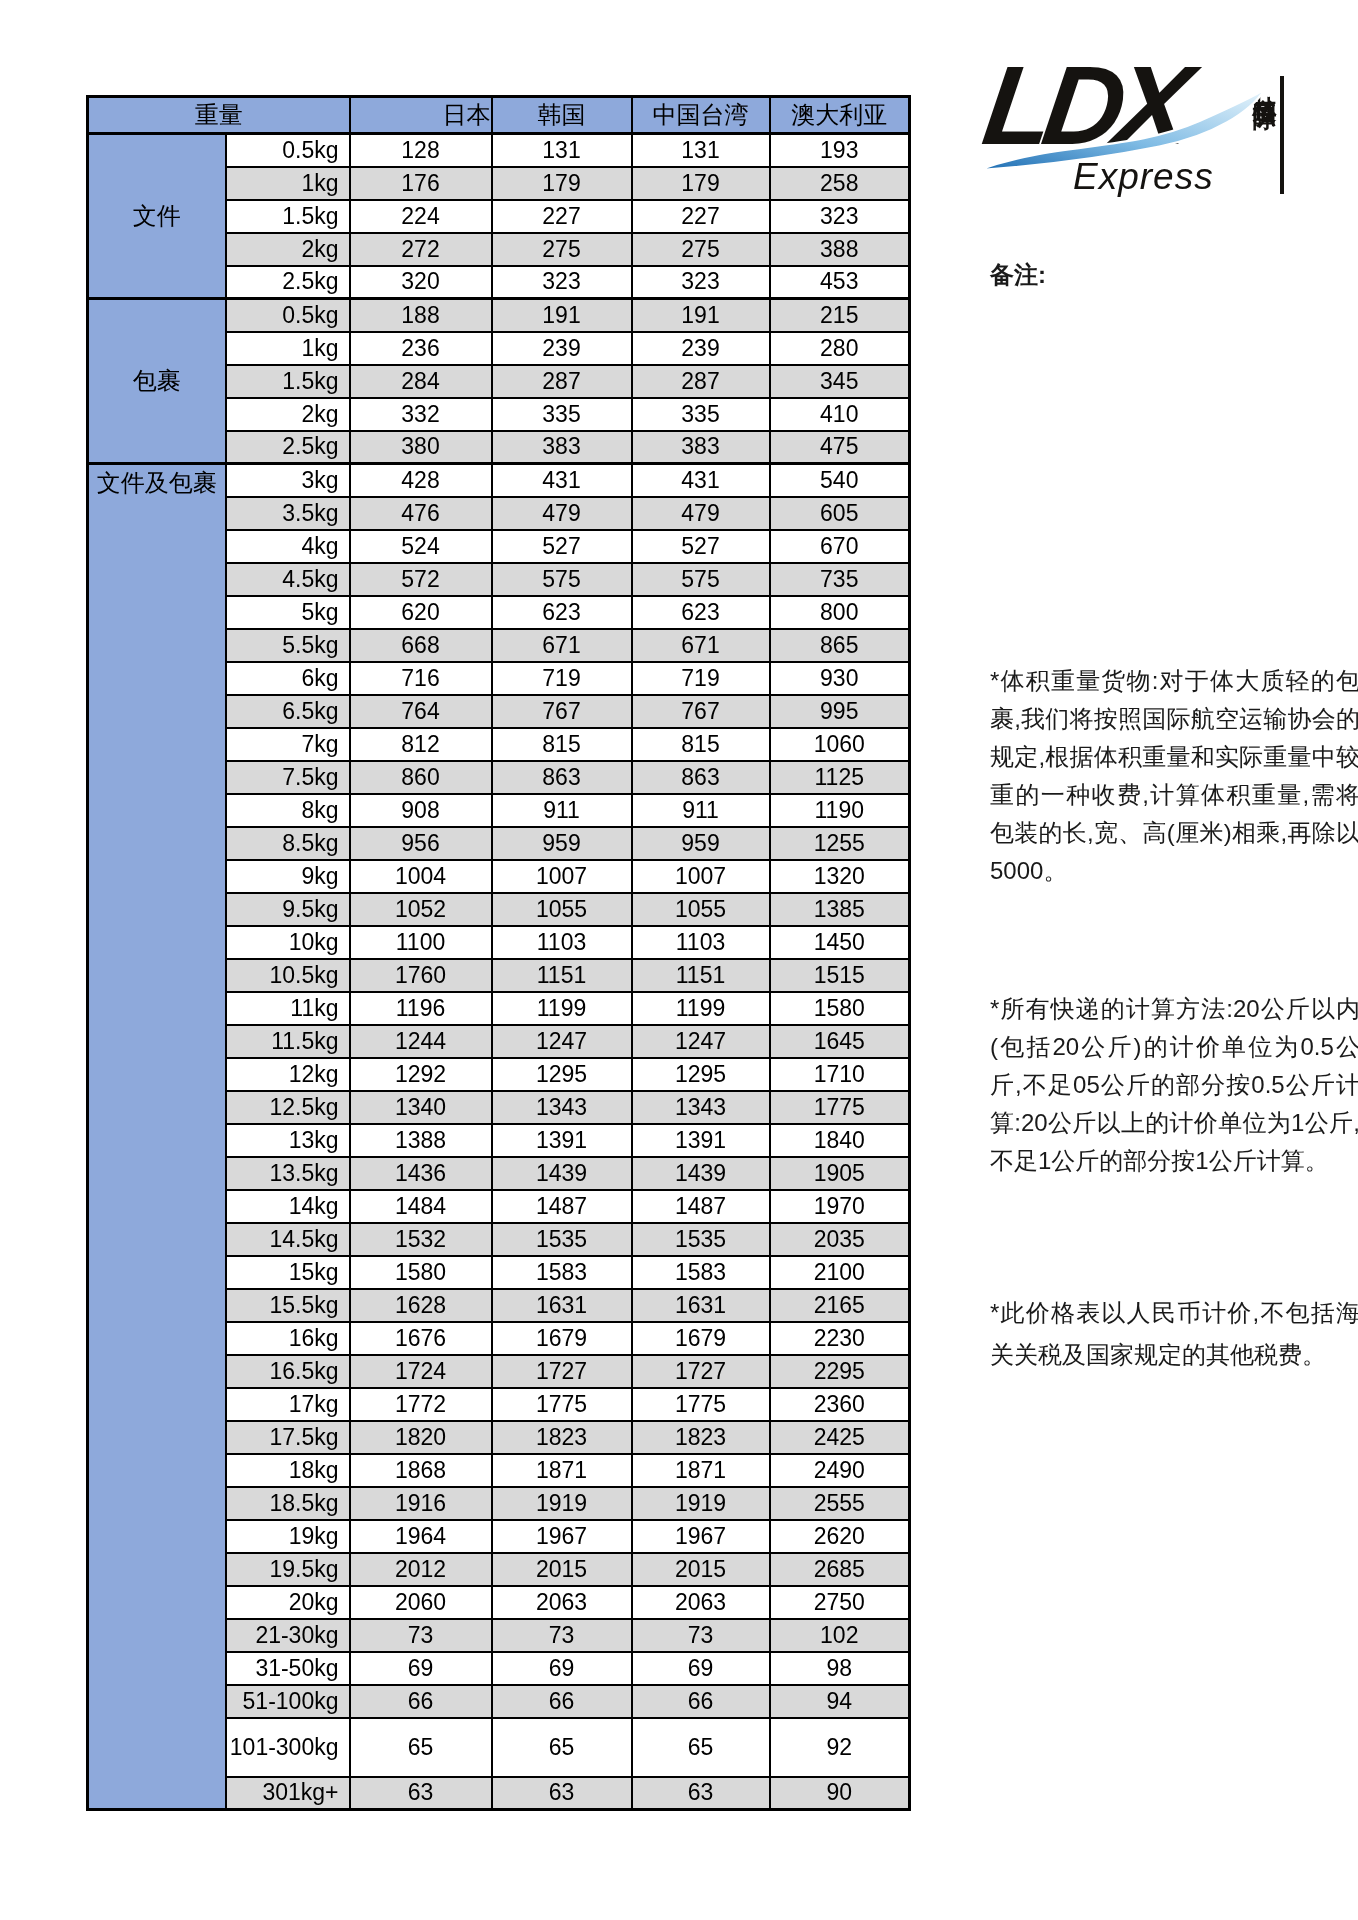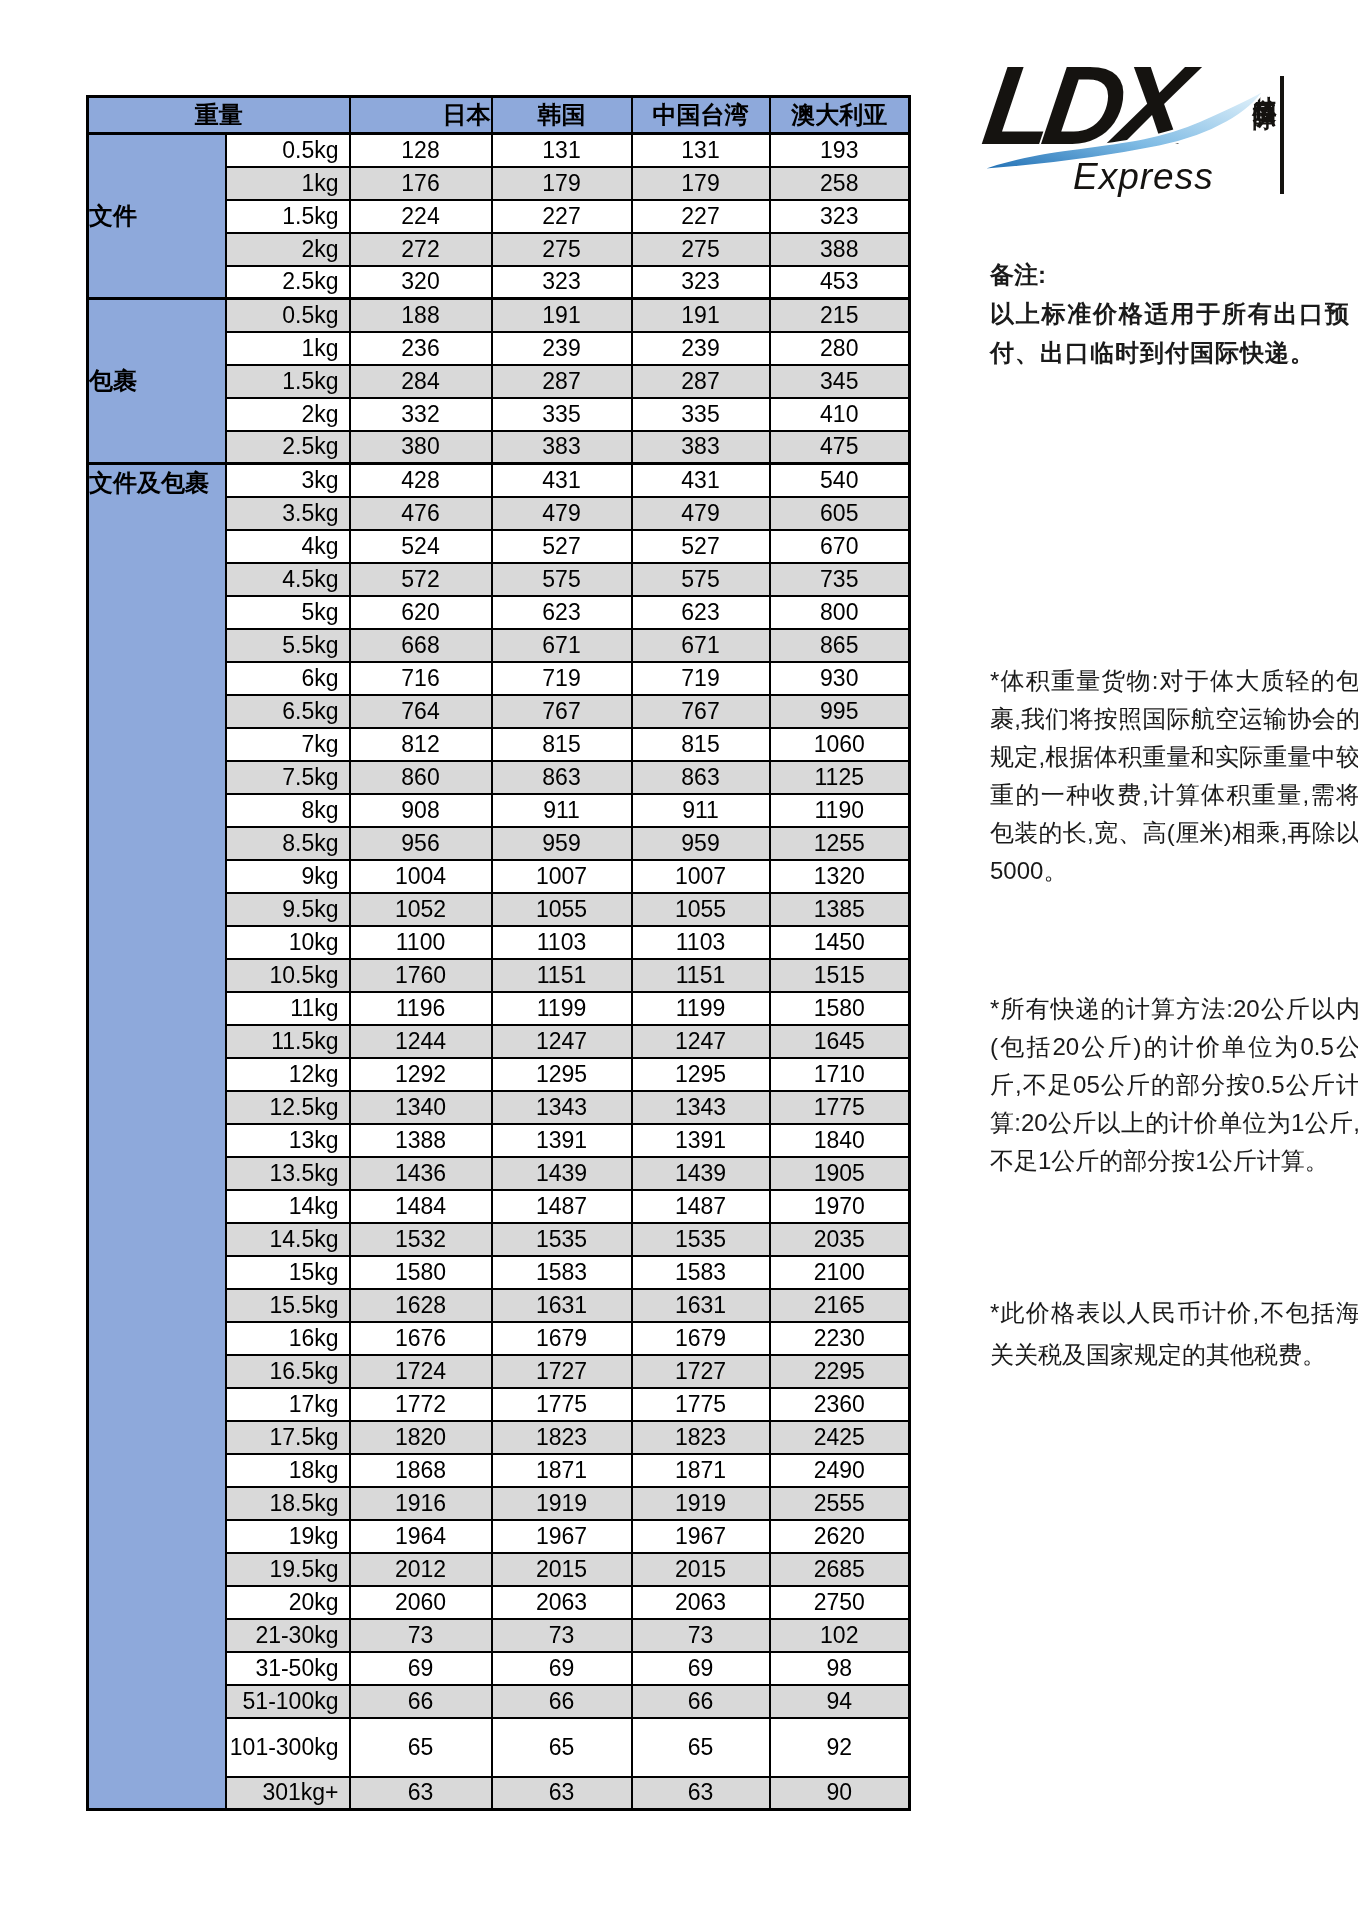--- a/index.html
+++ b/index.html
@@ -13,29 +13,29 @@
     border-collapse:collapse; table-layout:fixed;
     border:3px solid #000;
   }
   .price-table th, .price-table td {
     border:2px solid #000;
     overflow:hidden; white-space:nowrap;
   }
   .price-table thead tr { height:37px; }
   .price-table thead th {
     background:var(--header-blue,#8EA9DB);
-    font-weight:bold; font-size:24px; text-align:center;
+    font-weight:normal; font-size:24px; text-align:center;
   }
   .price-table thead th.col-weight { text-align:center; }
   .price-table thead th.col-left   { text-align:right; padding-left:12px; }
   .price-table tbody tr { height:33px; }
   .price-table tbody tr:nth-child(49) { height:59px; } 
   .group-cell {
     background:var(--header-blue,#8EA9DB);
-    font-weight:bold; font-size:24px; vertical-align:middle;
+    font-weight:normal; font-size:24px; text-align:center; vertical-align:middle;
   }
   td[data-name="group-label-2"] { vertical-align:top; padding-top:2px; }
   .weight-cell { text-align:right; padding-right:10px; font-size:23px; background:#fff; }
   .value-cell  { text-align:center; font-size:23px; background:#fff; }
   tr.row-gray .weight-cell, tr.row-gray .value-cell { background:var(--row-gray,#D9D9D9); }
   tr.group-start td { border-top:3px solid #000; }
 
   
   .logo { position:absolute; left:985px; top:72px; width:330px; height:130px; }
   .ldx {
@@ -460,18 +460,17 @@
         </linearGradient>
       </defs>
       <path d="M2 92 C 90 60, 168 72, 246 38 C 282 22, 304 12, 318 3
                C 302 28, 262 54, 202 66 C 132 80, 58 88, 2 92 Z" fill="url(#swg)" stroke="#ffffff" stroke-width="2.5"></path>
     </svg>
     <div class="logo-cn" data-name="logo-chinese-text">林道国际</div>
     <div class="logo-express" data-name="logo-express-text">Express</div>
   </div>
 
   <div class="note note-title" data-name="notes-title">备注:</div>
-  <div class="note note-intro" data-name="notes-intro">以上标准价格适用于所有出口预付、出口临时到付国际快递。</div>
   <div class="note note-1" data-name="note-volumetric-weight">*体积重量货物:对于体大质轻的包裹,我们将按照国际航空运输协会的规定,根据体积重量和实际重量中较重的一种收费,计算体积重量,需将包装的长,宽、高(厘米)相乘,再除以5000。</div>
   <div class="note note-2" data-name="note-calculation-method">*所有快递的计算方法:20公斤以内(包括20公斤)的计价单位为0.5公斤,不足05公斤的部分按0.5公斤计算:20公斤以上的计价单位为1公斤,不足1公斤的部分按1公斤计算。</div>
   <div class="note note-3" data-name="note-currency">*此价格表以人民币计价,不包括海关关税及国家规定的其他税费。</div>
 
 </div>
 
 </body></html>

